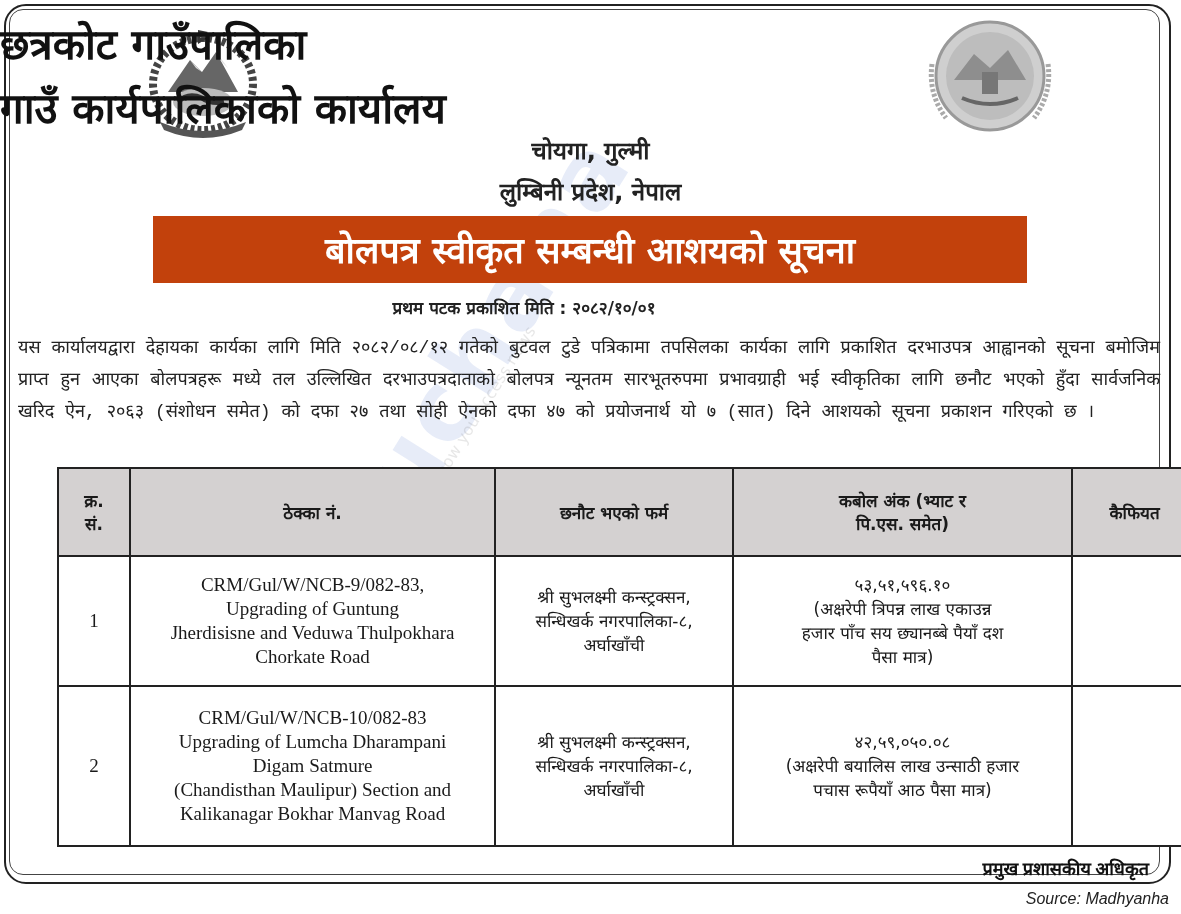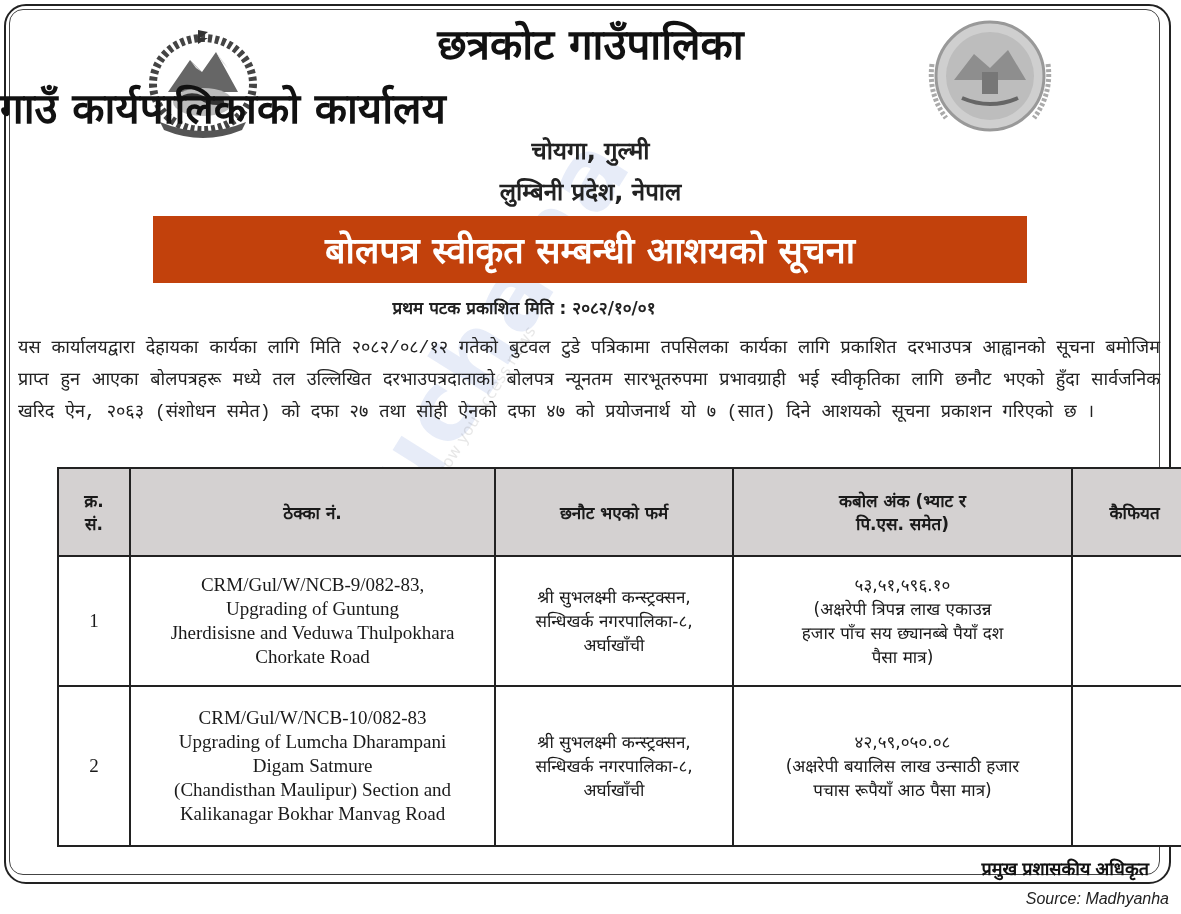--- a/index.html
+++ b/index.html
@@ -24,21 +24,21 @@
     position: absolute; left: 330px; top: 430px; transform: rotate(-58deg);
     font-family: "DejaVu Sans", sans-serif; font-size: 16px; color: rgba(120,120,120,0.18);
     pointer-events: none;
   }
   .seal {
     position: absolute; border-radius: 50%; display: flex; align-items: center; justify-content: center;
   }
   .seal-left { left: 138px; top: 22px; width: 130px; height: 118px; }
   .seal-right { left: 922px; top: 14px; width: 136px; height: 124px; }
   .title1 {
-    position: absolute; left: 0; width: 1181px; top: 14px; text-align: center;
+    position: absolute; left: 0; width: 1181px; top: 14px; text-align: left;
     font-family: "DejaVu Sans", sans-serif; font-weight: bold; font-size: 42px; color: #111;
   }
   .title2 {
     position: absolute; left: 0; width: 1181px; top: 78px; 
     font-family: "DejaVu Sans", sans-serif; font-weight: bold; font-size: 42px; color: #111;
   }
   .sub1 {
     position: absolute; left: 0; width: 1181px; top: 133px; text-align: center;
     font-family: "DejaVu Sans", sans-serif; font-weight: bold; font-size: 24px; color: #222;
   }
@@ -75,21 +75,21 @@
     height: 78px; color: #1a1a1a;
   }
   table.main td { background: #ffffff; line-height: 24px; }
   td.en { font-family: "Liberation Serif", "DejaVu Serif", serif; font-size: 19px; }
   td.np { font-family: "DejaVu Sans", sans-serif; font-size: 17px; }
   tr.r1 td { height: 120px; }
   tr.r2 td { height: 150px; }
   .block { display: block; }
   .signature {
     position: absolute; right: 32px; top: 856px;
-    font-family: Liberation Sans, sans-serif; font-weight: bold; font-size: 18px; color: #111;
+    font-family: Liberation Serif, serif; font-weight: bold; font-size: 18px; color: #111;
   }
   .source {
     position: absolute; right: 12px; top: 890px;
     font-family: "Liberation Sans", sans-serif; font-style: italic; font-size: 16px; color: #222;
   }
 </style>
 </head>
 <body>
 
 <div class="frame"></div>

